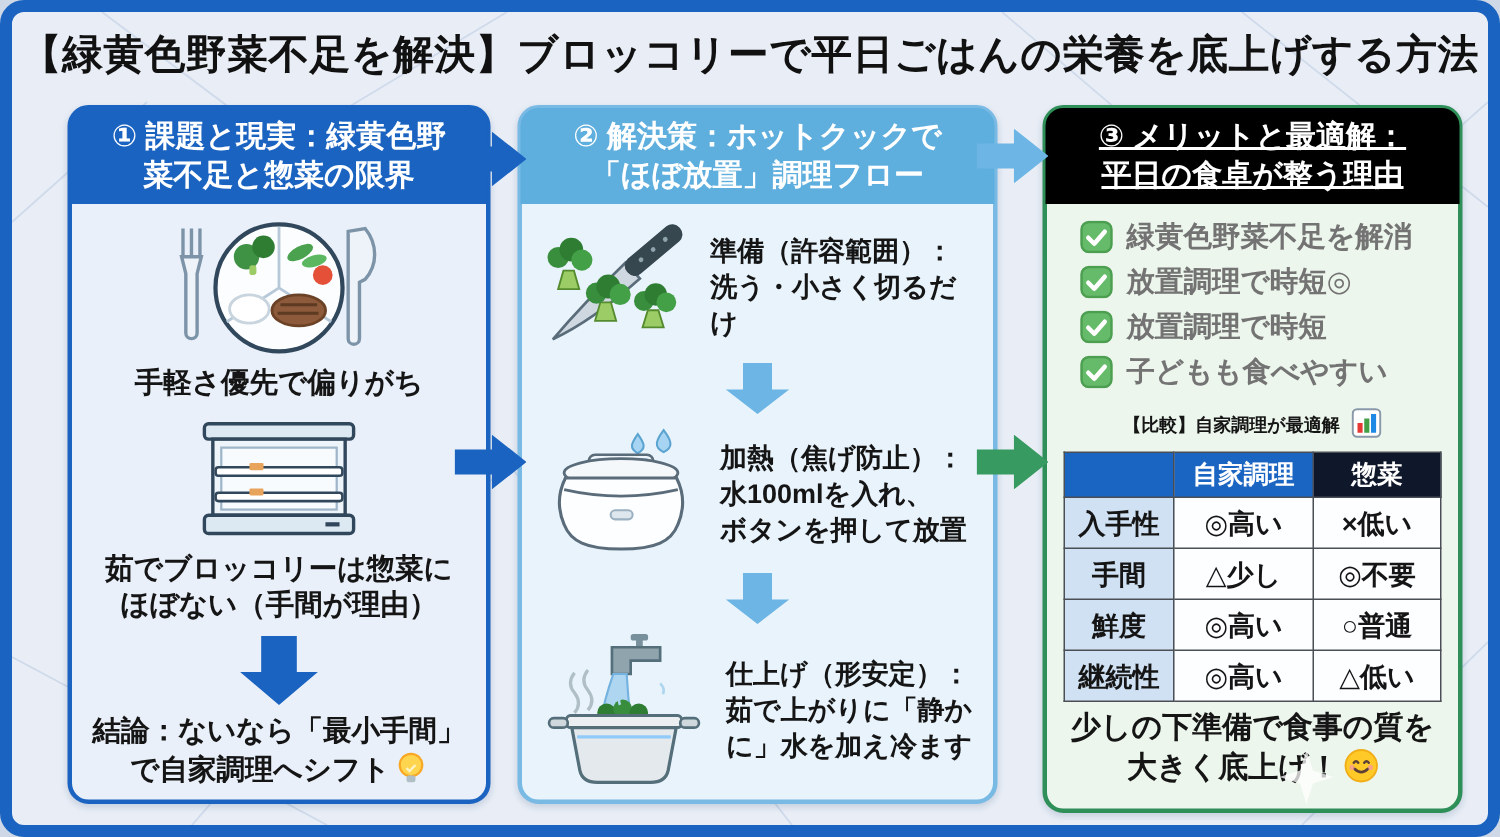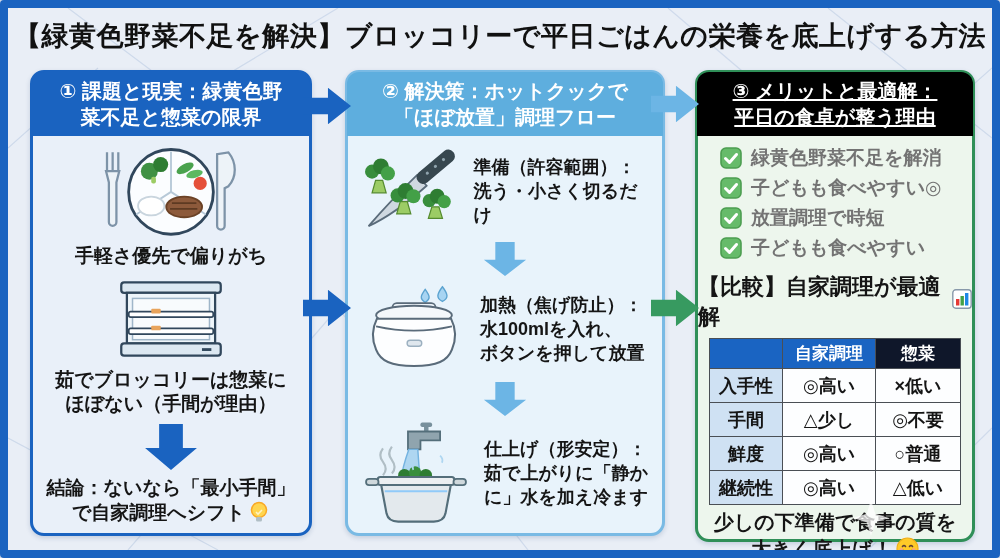--- a/index.html
+++ b/index.html
@@ -1,42 +1,42 @@
 <!DOCTYPE html>
 <html><head>
 <meta charset="utf-8">
 <style>
   html,body{margin:0;padding:0;background:#cfd8e6;font-family:"Liberation Sans","DejaVu Sans",sans-serif;}
   .frame{position:relative;width:1000px;height:558px;box-sizing:border-box;border:8px solid #1a63c0;
-         border-radius:4px;background:#e9eef6;overflow:hidden;}
+         border-radius:16px;background:#e9eef6;overflow:hidden;}
   .bgnet{position:absolute;left:0;top:0;width:100%;height:100%;pointer-events:none;}
   .title{position:absolute;left:0;top:10px;width:100%;text-align:center;font-size:27px;font-weight:800;
          color:#111;letter-spacing:.5px;}
   .panel{position:absolute;border-radius:14px;box-sizing:border-box;display:flex;flex-direction:column;
          box-shadow:0 2px 5px rgba(30,60,110,.18);}
   .panel-header{flex:0 0 64px;display:flex;align-items:center;justify-content:center;text-align:center;
          font-weight:800;font-size:20px;line-height:1.3;color:#fff;border-radius:12px 12px 0 0;white-space:pre-line;}
   .panel-body{flex:1;display:flex;flex-direction:column;align-items:center;border-radius:0 0 12px 12px;}
-  .p1{left:22px;top:62px;width:282px;height:466px;border:3px solid #1a63c0;background:#e9f0f9;}
+  .p1{left:37px;top:62px;width:282px;height:466px;border:3px solid #1a63c0;background:#e9f0f9;}
   .p1 .panel-header{background:#1a63c0;margin:-1px;}
   .p2{left:337px;top:62px;width:320px;height:466px;border:3px solid #79bae4;background:#e8f3fb;}
   .p2 .panel-header{background:#5eaede;margin:-1px;}
   .p3{left:687px;top:62px;width:280px;height:472px;border:3px solid #2f8f58;background:#edf6ed;}
   .p3 .panel-header{background:#000000;margin:-1px;text-decoration:underline;}
   .caption{font-weight:800;color:#151515;text-align:center;line-height:1.3;}
   .pre{white-space:pre-line;}
   .cap19{font-size:19px;}
   .arrow-right{position:absolute;clip-path:polygon(0% 28%,52% 28%,52% 2%,100% 50%,52% 98%,52% 72%,0% 72%);}
   .arrow-down{clip-path:polygon(28% 0%,72% 0%,72% 52%,98% 52%,50% 100%,2% 52%,28% 52%);}
   .a-dark{background:#1a63c0;} .a-light{background:#6cb5e5;} .a-green{background:#379a60;}
   .step{display:flex;align-items:center;gap:10px;width:100%;padding:0 10px;box-sizing:border-box;}
   .step-text{font-size:18px;font-weight:800;color:#151515;line-height:1.35;text-align:left;white-space:pre-line;}
   .check-row{display:flex;align-items:center;gap:9px;width:100%;padding-left:22px;box-sizing:border-box;height:30px;}
   .check-label{font-size:19px;font-weight:800;color:#737373;}
-  .cmp-title{display:flex;align-items:center;gap:5px;font-size:22px;font-weight:800;color:#151515;margin-top:9px;}
+  .cmp-title{display:flex;align-items:center;gap:5px;font-size:12px;font-weight:800;color:#151515;margin-top:9px;}
   table.cmp{border-collapse:collapse;margin-top:6px;}
   table.cmp th,table.cmp td{border:1.6px solid #4a4f55;font-weight:800;text-align:center;padding:0;}
   table.cmp th{font-size:17px;height:29px;color:#fff;}
   .c-blank{width:72px;background:#1a64c2;} .c-home{width:92px;background:#1a64c2;} .c-deli{width:84px;background:#0f172a;}
   table.cmp td{font-size:18px;height:33px;color:#151515;}
   td.r-label{background:#cfe1f3;} td.r-val{background:#fdfeff;}
   .footer-note{font-size:20px;font-weight:800;color:#151515;text-align:center;line-height:1.35;margin-top:4px;}
   .inline-ic{display:inline-block;vertical-align:-4px;margin-left:3px;}
   .sparkle{position:absolute;left:845px;top:492px;width:36px;height:36px;background:#fff;opacity:.75;
            clip-path:polygon(50% 0,62% 38%,100% 50%,62% 62%,50% 100%,38% 62%,0 50%,38% 38%);}
@@ -206,21 +206,21 @@
             <rect x="1" y="1" width="20" height="20" rx="5" fill="#66bb6a" stroke="#4c9e50" stroke-width="1.6"></rect>
             <path d="M5.5 11.5 l4 4 7 -8" stroke="#fff" stroke-width="3" fill="none" stroke-linecap="round" stroke-linejoin="round"></path>
           </svg>
         <span class="check-label">緑黄色野菜不足を解消</span>
       </div>
       <div class="check-row">
         <svg width="22" height="22" viewBox="0 0 22 22">
             <rect x="1" y="1" width="20" height="20" rx="5" fill="#66bb6a" stroke="#4c9e50" stroke-width="1.6"></rect>
             <path d="M5.5 11.5 l4 4 7 -8" stroke="#fff" stroke-width="3" fill="none" stroke-linecap="round" stroke-linejoin="round"></path>
           </svg>
-        <span class="check-label">子どもも食べやすい◎</span>
+        <span class="check-label">放置調理で時短◎</span>
       </div>
       <div class="check-row">
         <svg width="22" height="22" viewBox="0 0 22 22">
             <rect x="1" y="1" width="20" height="20" rx="5" fill="#66bb6a" stroke="#4c9e50" stroke-width="1.6"></rect>
             <path d="M5.5 11.5 l4 4 7 -8" stroke="#fff" stroke-width="3" fill="none" stroke-linecap="round" stroke-linejoin="round"></path>
           </svg>
         <span class="check-label">放置調理で時短</span>
       </div>
       <div class="check-row">
         <svg width="22" height="22" viewBox="0 0 22 22">

